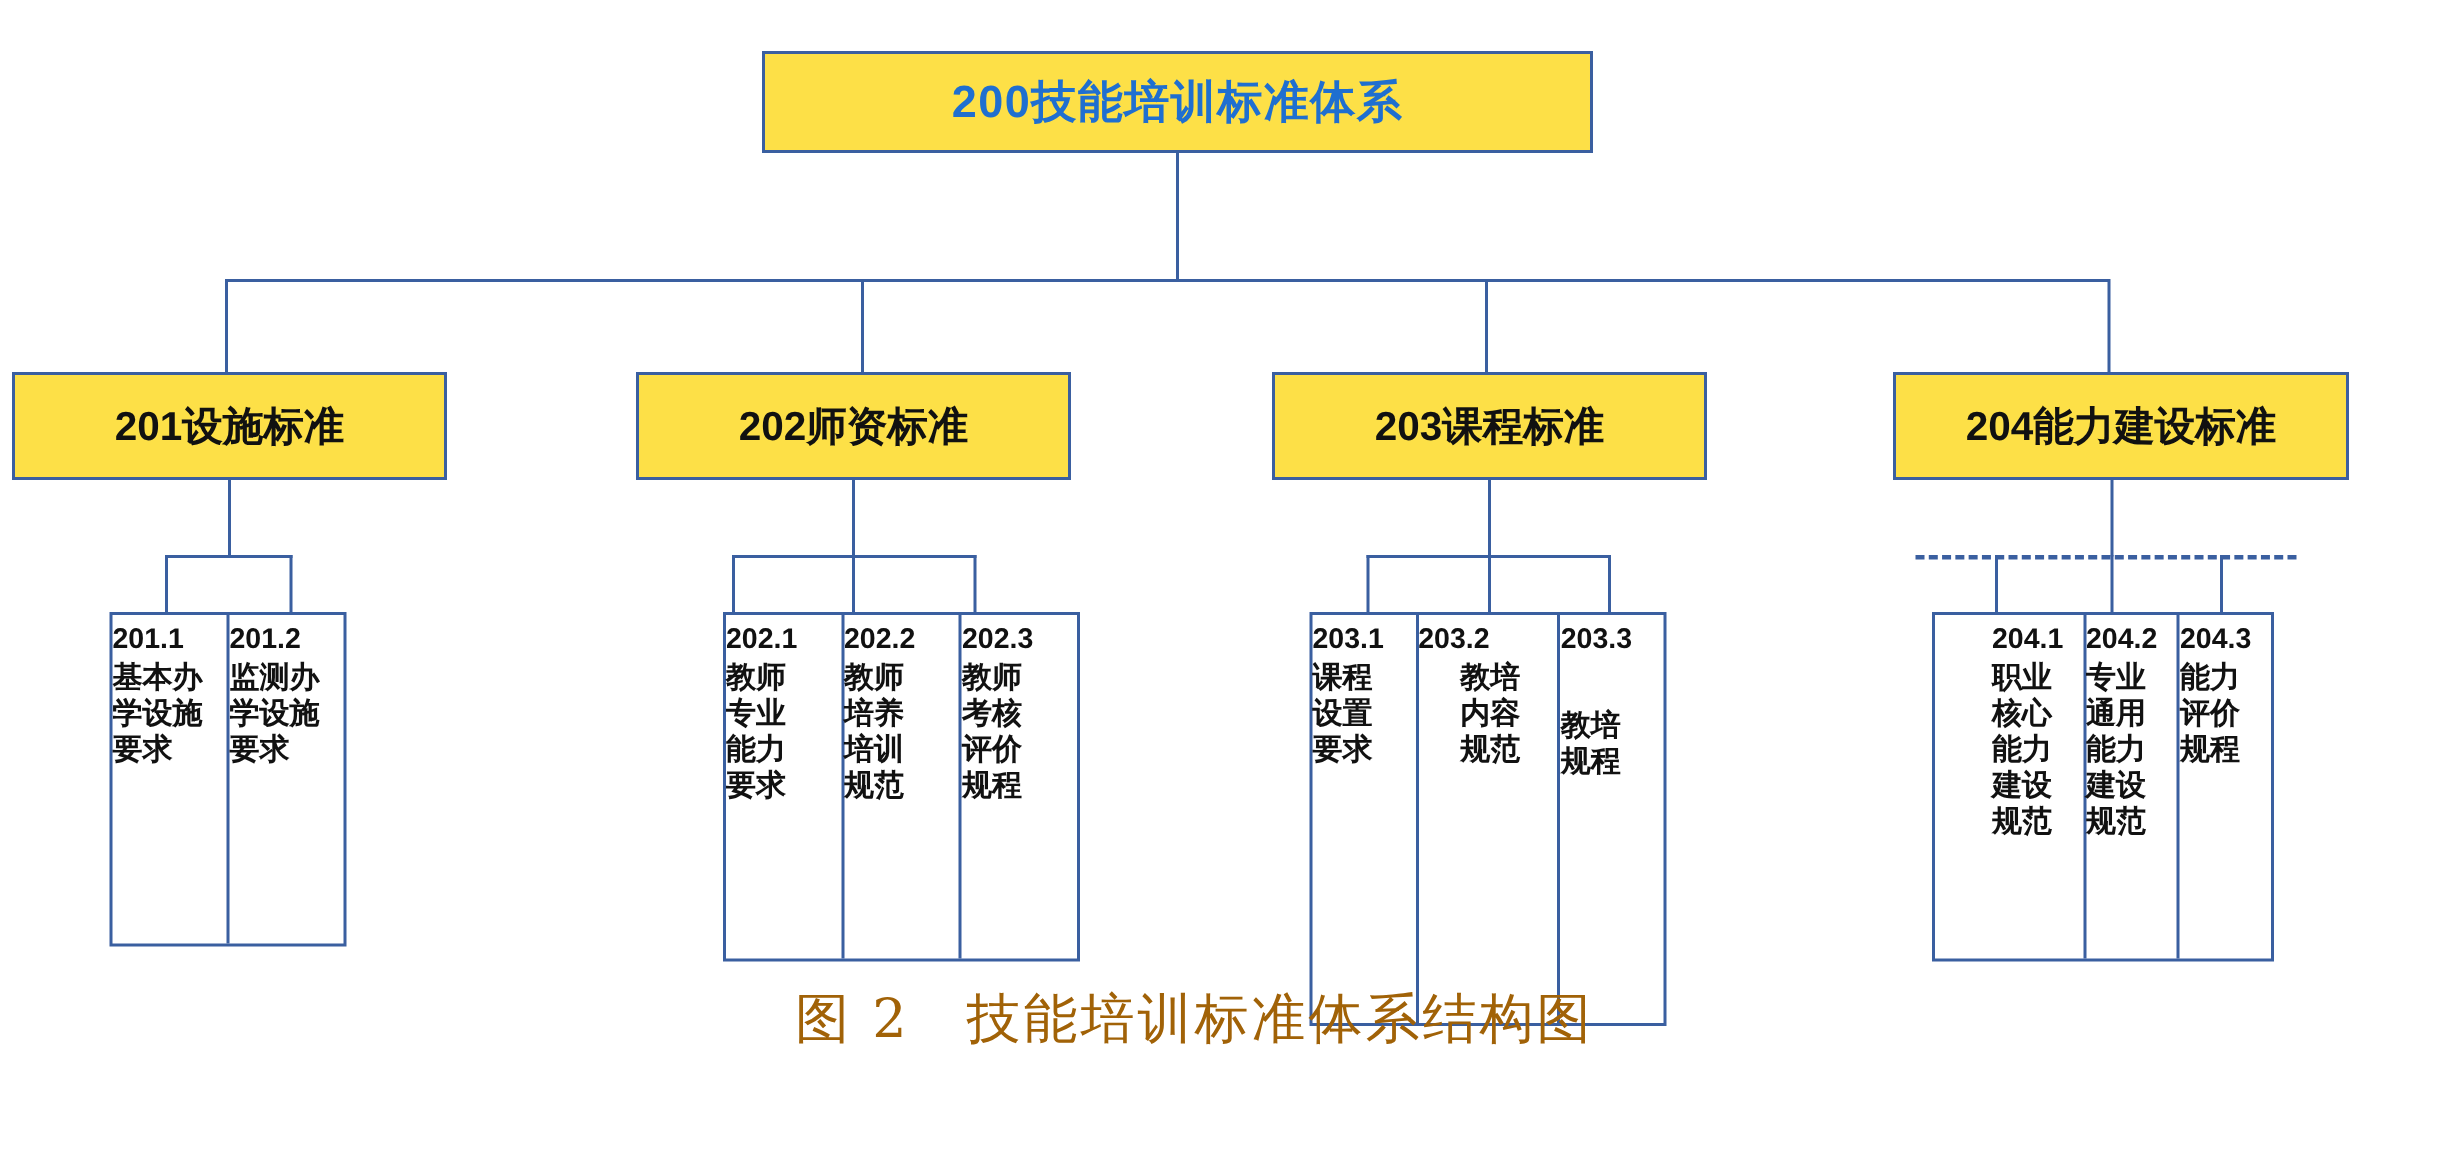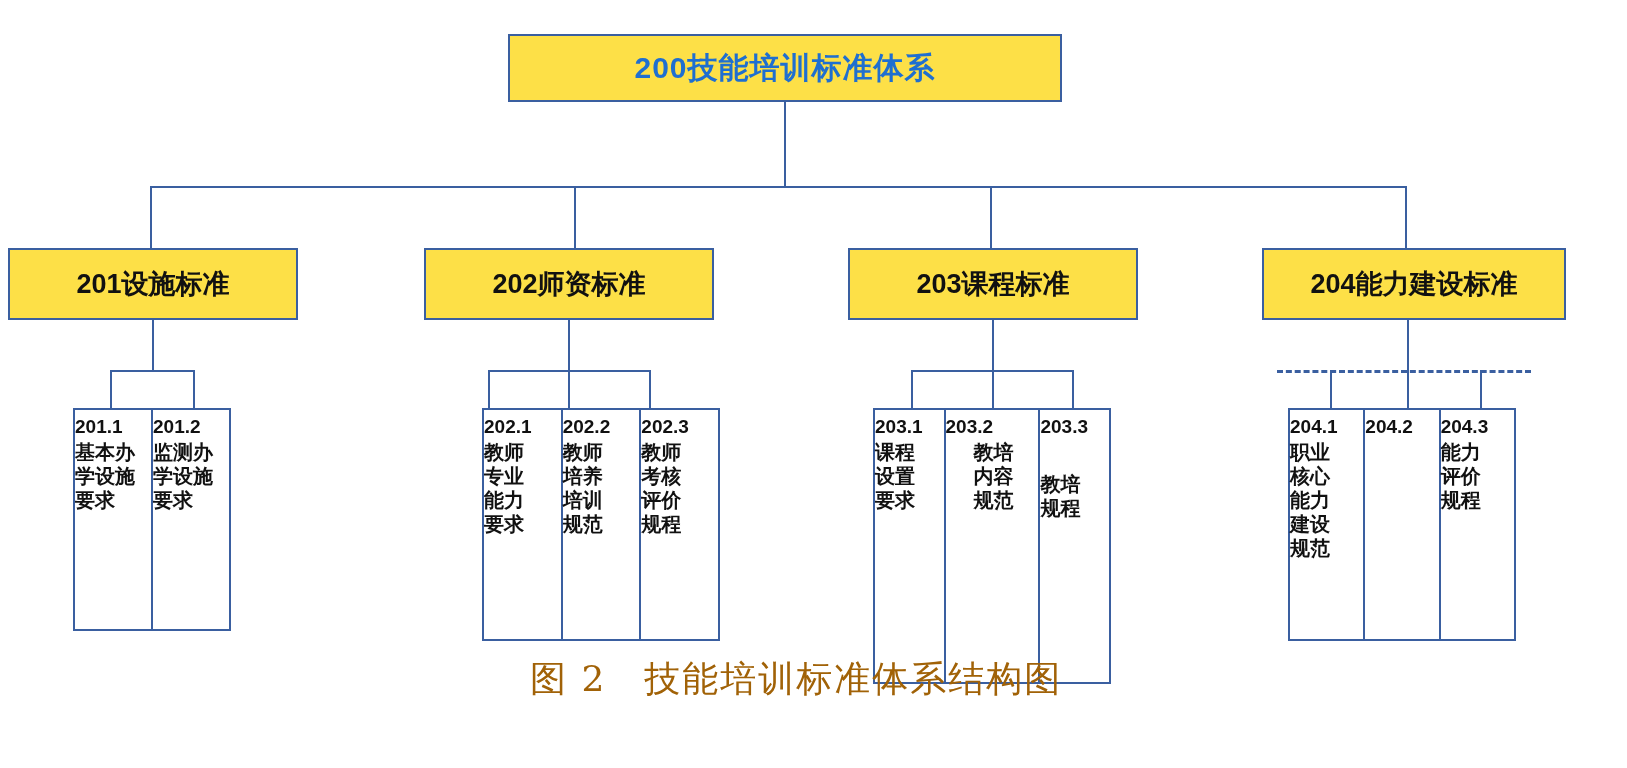--- a/index.html
+++ b/index.html
@@ -184,27 +184,28 @@
       <span class="txt" style="width:2.2em;margin-top:32px;">教培规程</span>
     </div>
   </div>
 
   <div class="line vline" style="left:1407px; top:320px; width:2px; height:51px;"></div>
   <div class="dashed-h" style="left:1277px; top:370px; width:254px;"></div>
   <div class="line vline" style="left:1330px; top:370px; width:2px; height:38px;"></div>
   <div class="line vline" style="left:1407px; top:370px; width:2px; height:38px;"></div>
   <div class="line vline" style="left:1480px; top:370px; width:2px; height:38px;"></div>
 
-  <div class="leafgroup" style="left:1288px; top:408px; width:228px; height:233px;">
+  <div class="leafgroup" style="left:1288px; top:408px; width:228px; height:233px;padding-left:38px;">
     <div class="leaf">
       <span class="code">204.1</span>
       <span class="txt" style="width:2.2em;">职业核心能力建设规范</span>
     </div>
     <div class="leaf">
       <span class="code">204.2</span>
+      <span class="txt" style="width:2.2em;">专业通用能力建设规范</span>
     </div>
     <div class="leaf">
       <span class="code">204.3</span>
       <span class="txt" style="width:2.2em;">能力评价规程</span>
     </div>
   </div>
 
   <div class="caption" style="left:530px; top:655px;">图 2　技能培训标准体系结构图</div>
 
 </div>

